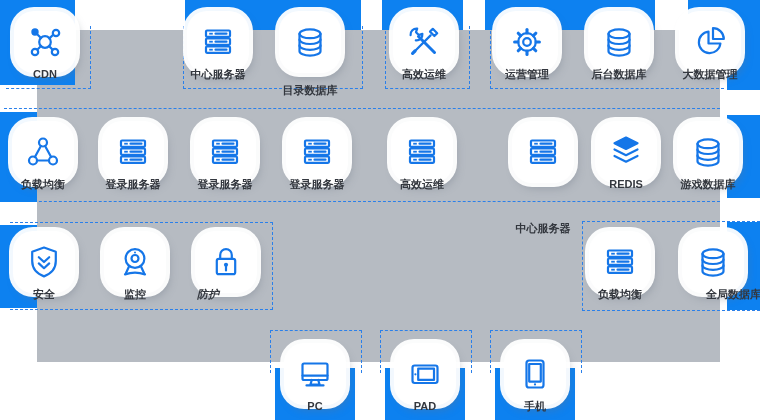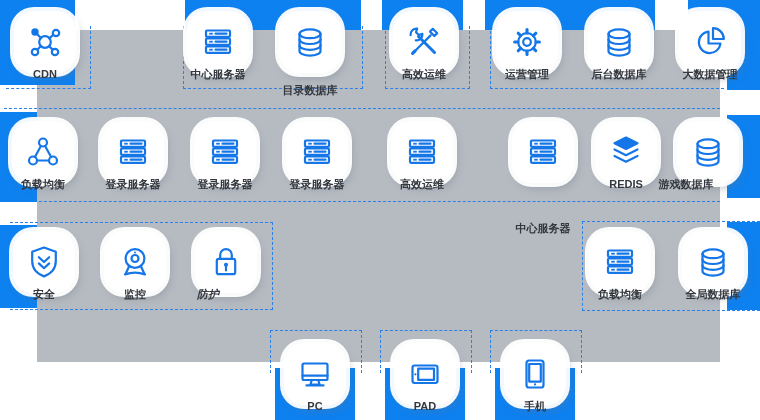--- a/index.html
+++ b/index.html
@@ -278,21 +278,21 @@
         <svg width="40" height="40" viewBox="0 0 40 40">
           <g fill="none" stroke="#1576e8" stroke-width="2.2" stroke-linecap="round" stroke-linejoin="round">
     <path d="M9.5,11.8 a10.5,4.4 0 1 0 21,0 a10.5,4.4 0 1 0 -21,0"></path>
     <path d="M9.5,11.8 v17.4 a10.5,4.4 0 0 0 21,0 v-17.4"></path>
     <path d="M9.5,17.6 a10.5,4.4 0 0 0 21,0"></path>
     <path d="M9.5,23.4 a10.5,4.4 0 0 0 21,0"></path>
           </g>
         </svg>
       </span>
     </div>
-    <div class="abs node-label" style="left: 638px; top: 178px;">游戏数据库</div>
+    <div class="abs node-label" style="left: 660px; top: 178px;">游戏数据库</div>
     <div class="abs tile" style="left: 13px; top: 231px;">
       <span>
         <svg width="40" height="40" viewBox="0 0 40 40">
           <g fill="none" stroke="#1576e8" stroke-width="2.2" stroke-linecap="round" stroke-linejoin="round">
     <path d="M20,5.5 L31.8,9.8 V19 C31.8,26.6 27,31.7 20,34.4 C13,31.7 8.2,26.6 8.2,19 V9.8 Z"></path>
     <polyline points="14.8,15.2 20,20 25.2,15.2"></polyline>
     <polyline points="14.8,21.4 20,26.2 25.2,21.4"></polyline>
           </g>
         </svg>
       </span>
@@ -349,21 +349,21 @@
         <svg width="40" height="40" viewBox="0 0 40 40">
           <g fill="none" stroke="#1576e8" stroke-width="2.2" stroke-linecap="round" stroke-linejoin="round">
     <path d="M9.5,11.8 a10.5,4.4 0 1 0 21,0 a10.5,4.4 0 1 0 -21,0"></path>
     <path d="M9.5,11.8 v17.4 a10.5,4.4 0 0 0 21,0 v-17.4"></path>
     <path d="M9.5,17.6 a10.5,4.4 0 0 0 21,0"></path>
     <path d="M9.5,23.4 a10.5,4.4 0 0 0 21,0"></path>
           </g>
         </svg>
       </span>
     </div>
-    <div class="abs node-label" style="left: 665px; top: 288px;">全局数据库</div>
+    <div class="abs node-label" style="left: 665px; top: 288px; text-align: right;">全局数据库</div>
     <div class="abs tile" style="left: 284px; top: 343px;">
       <span>
         <svg width="40" height="40" viewBox="0 0 40 40">
           <g fill="none" stroke="#1576e8" stroke-width="2.2" stroke-linecap="round" stroke-linejoin="round">
     <rect x="7.5" y="9.5" width="25" height="16.5" rx="1.5"></rect>
     <line x1="7.5" y1="21.6" x2="32.5" y2="21.6"></line>
     <polyline points="16.8,26 15.4,30.6 24.6,30.6 23.2,26"></polyline>
     <line x1="11.5" y1="31.4" x2="28.5" y2="31.4"></line>
           </g>
         </svg>

